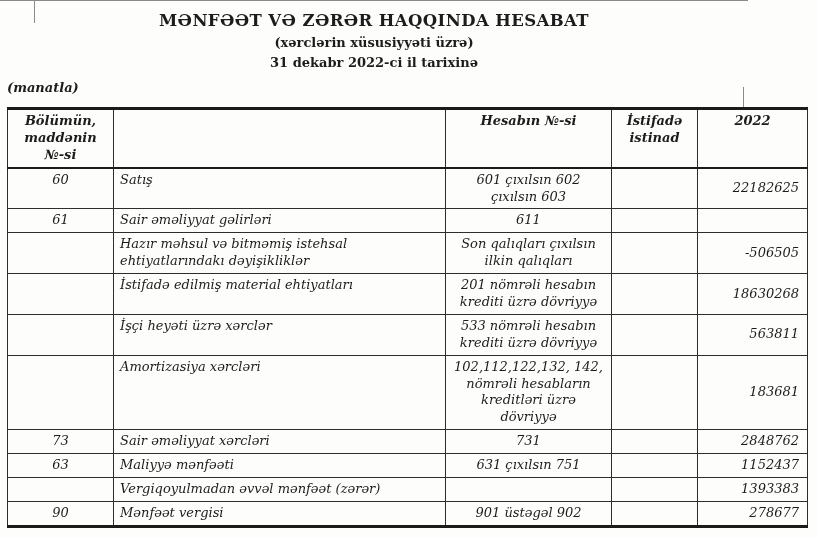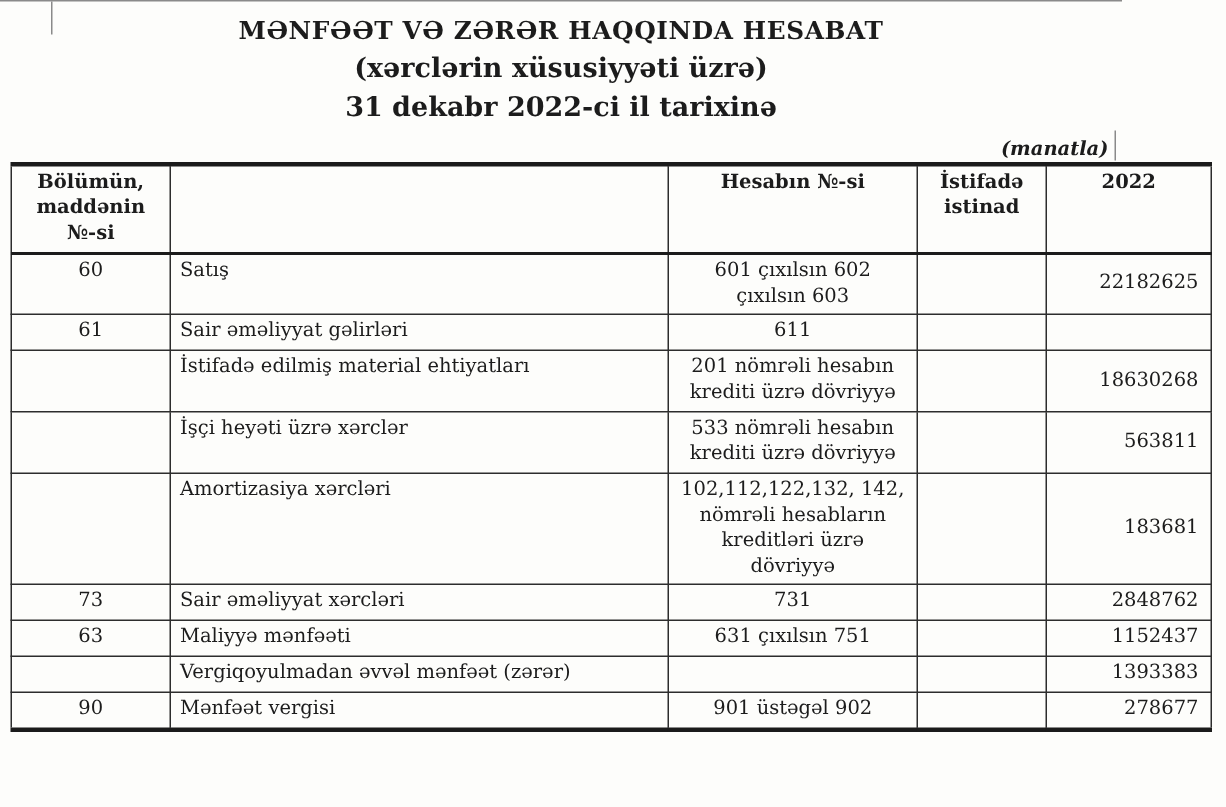--- a/index.html
+++ b/index.html
@@ -25,41 +25,42 @@
     position: absolute; right: 4px; top: 86px;
     width: 1px; height: 20px; background: #8a8a8a;
   }
   .title {
     text-align: center; font-weight: bold;
     font-size: 16.5px; margin: 5px 0 3px 0;
     letter-spacing: 0.4px;
   }
   .subtitle {
     text-align: center; font-weight: bold;
-    font-size: 18px; margin: 5px 0;
+    font-size: 13px; margin: 5px 0;
   }
   .currency {
-    text-align: right; font-style: italic; font-weight: bold;
-    font-size: 13px; margin-top: 10px; margin-bottom: 1px;
+    font-style: italic; font-weight: bold;
+    font-size: 13px; margin-top: 10px; margin-bottom: 12px;
     padding-right: 2px;
   }
   table {
     width: 100%;
     border-collapse: collapse;
     table-layout: fixed;
     border-top: 3px solid #1b1b1b;
     border-bottom: 3px solid #1b1b1b;
   }
   col.c1 { width: 106px; }
   col.c2 { width: 332px; }
   col.c3 { width: 166px; }
   col.c4 { width: 86px; }
   col.c5 { width: 110px; }
   th, td {
     border: 1px solid #2d2d2d;
+    font-style: italic;
     font-size: 13px;
     line-height: 1.3;
     padding: 3px 6px;
     overflow: hidden;
   }
   thead th {
     font-weight: bold;
     text-align: center;
     vertical-align: top;
     height: 54px;
@@ -112,20 +113,27 @@
         </tr>
         <tr>
           <td class="c1">61</td>
           <td class="c2">Sair əməliyyat gəlirləri</td>
           <td class="c3">611</td>
           <td class="c4"></td>
           <td class="c5"></td>
         </tr>
         <tr>
           <td class="c1"></td>
+          <td class="c2">Hazır məhsul və bitməmiş istehsal ehtiyatlarındakı dəyişikliklər</td>
+          <td class="c3">Son qalıqları çıxılsın ilkin qalıqları</td>
+          <td class="c4"></td>
+          <td class="c5">-506505</td>
+        </tr>
+        <tr>
+          <td class="c1"></td>
           <td class="c2">İstifadə edilmiş material ehtiyatları</td>
           <td class="c3">201 nömrəli hesabın krediti üzrə dövriyyə</td>
           <td class="c4"></td>
           <td class="c5">18630268</td>
         </tr>
         <tr>
           <td class="c1"></td>
           <td class="c2">İşçi heyəti üzrə xərclər</td>
           <td class="c3">533 nömrəli hesabın krediti üzrə dövriyyə</td>
           <td class="c4"></td>

